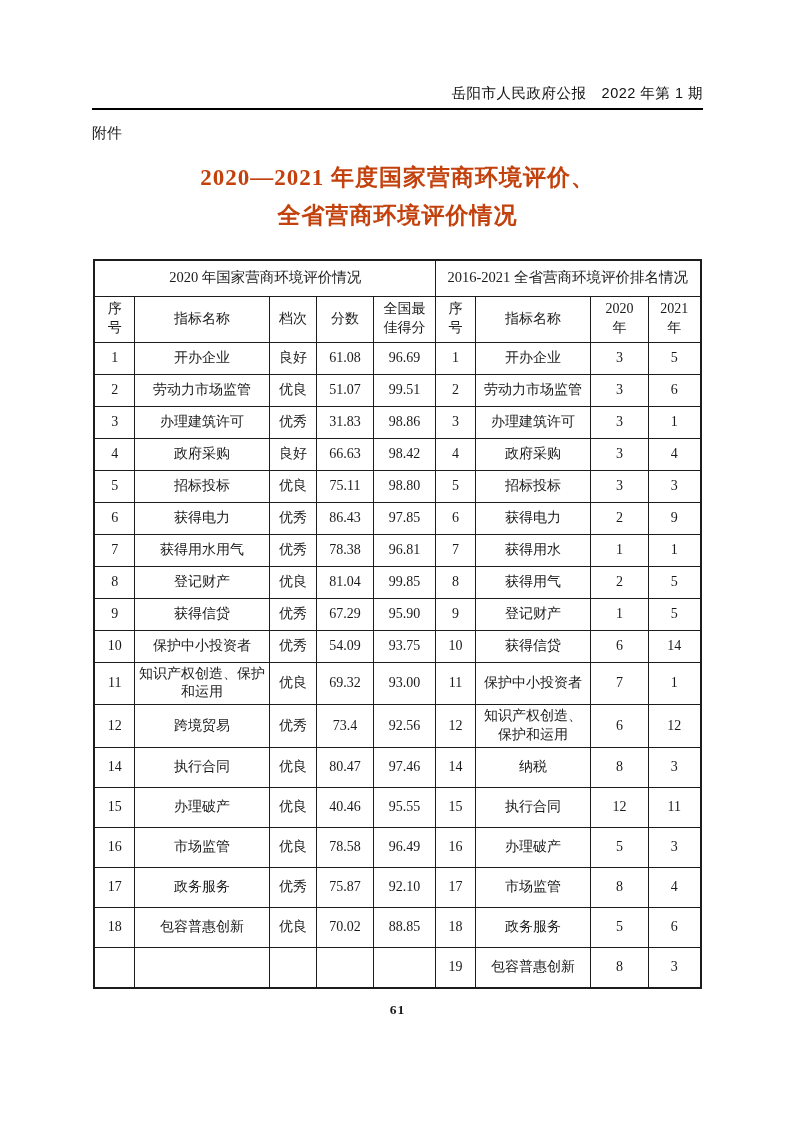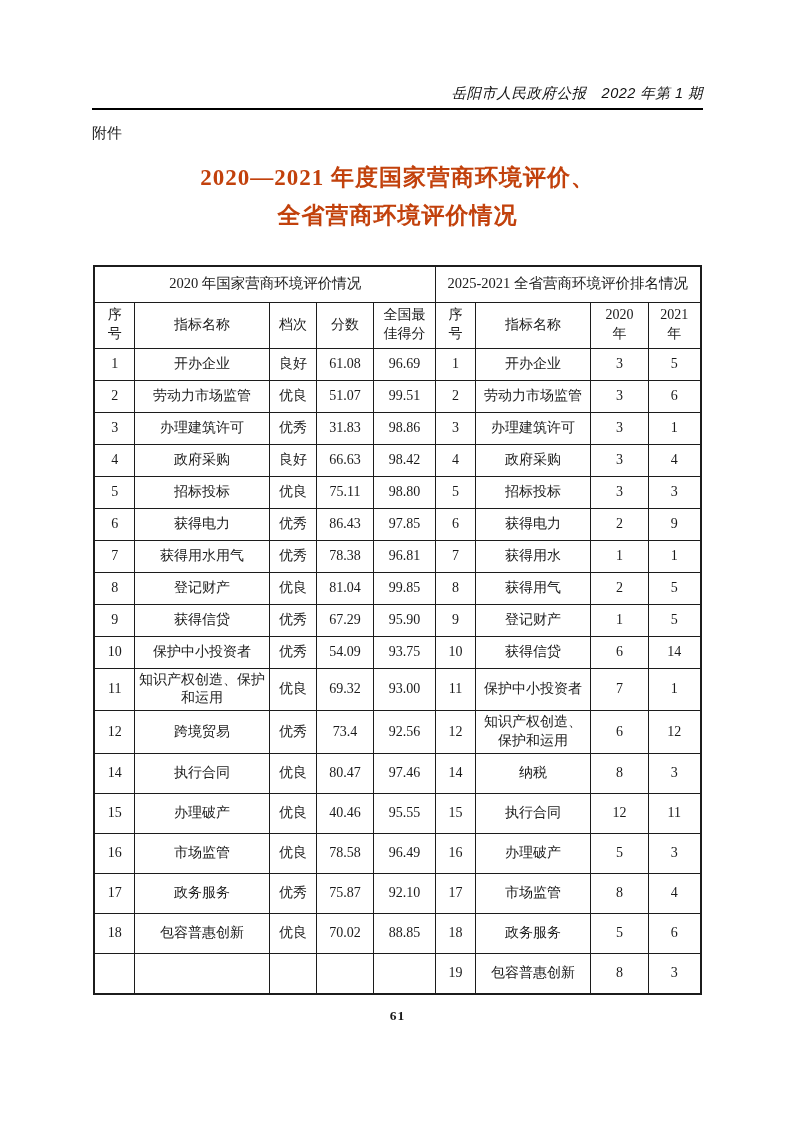--- a/index.html
+++ b/index.html
@@ -20,37 +20,36 @@
     padding-top: 84px;
   }
   .masthead {
     text-align: right;
     font-family: "Liberation Sans", "DejaVu Sans", sans-serif;
     font-size: 14.5px;
     letter-spacing: 0.5px;
     color: #111;
     padding-bottom: 5px;
     border-bottom: 2.5px solid #000;
-    font-style: italic;
   }
   .attachment {
     margin-top: 14px;
     font-size: 15px;
   }
   .doc-title {
     margin-top: 16px;
     text-align: center;
     font-weight: bold;
     font-size: 23px;
     line-height: 38px;
     letter-spacing: 1px;
     color: #c2410c;
   }
   table.eval-table {
-    margin-top: 30px;
+    margin-top: 24px;
     width: 606px;
     margin-left: auto;
     margin-right: auto;
     border-collapse: collapse;
     table-layout: fixed;
     font-size: 14px;
     font-family: Liberation Serif, serif;
   }
   table.eval-table th,
   table.eval-table td {
@@ -98,21 +97,21 @@
         <col style="width:57px">
           <col style="width:62px">
           <col style="width:40px">
         <col style="width:115px">
           <col style="width:58px">
           <col style="width:52px">
       </colgroup>
       <thead>
         <tr class="section-row">
           <th colspan="5">2020 年国家营商环境评价情况</th>
-          <th colspan="4">2025-2021 全省营商环境评价排名情况</th>
+          <th colspan="4">2016-2021 全省营商环境评价排名情况</th>
         </tr>
         <tr class="colhead-row">
           <th>序
 号</th>
           <th>指标名称</th>
           <th>档次</th>
           <th>分数</th>
           <th>全国最
 佳得分</th>
           <th>序

